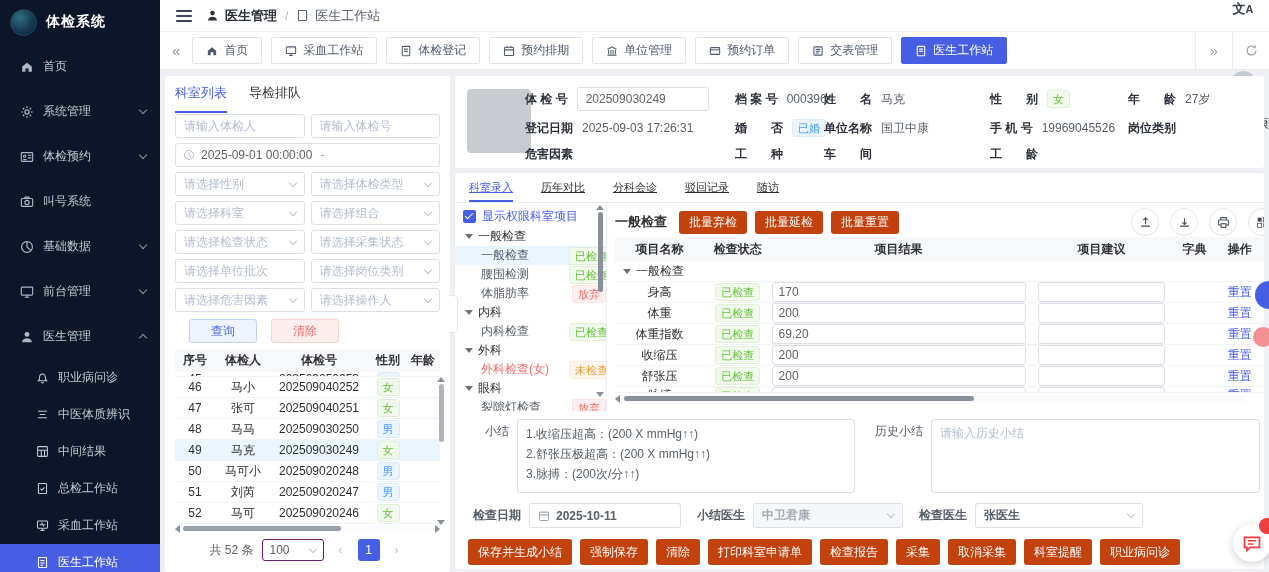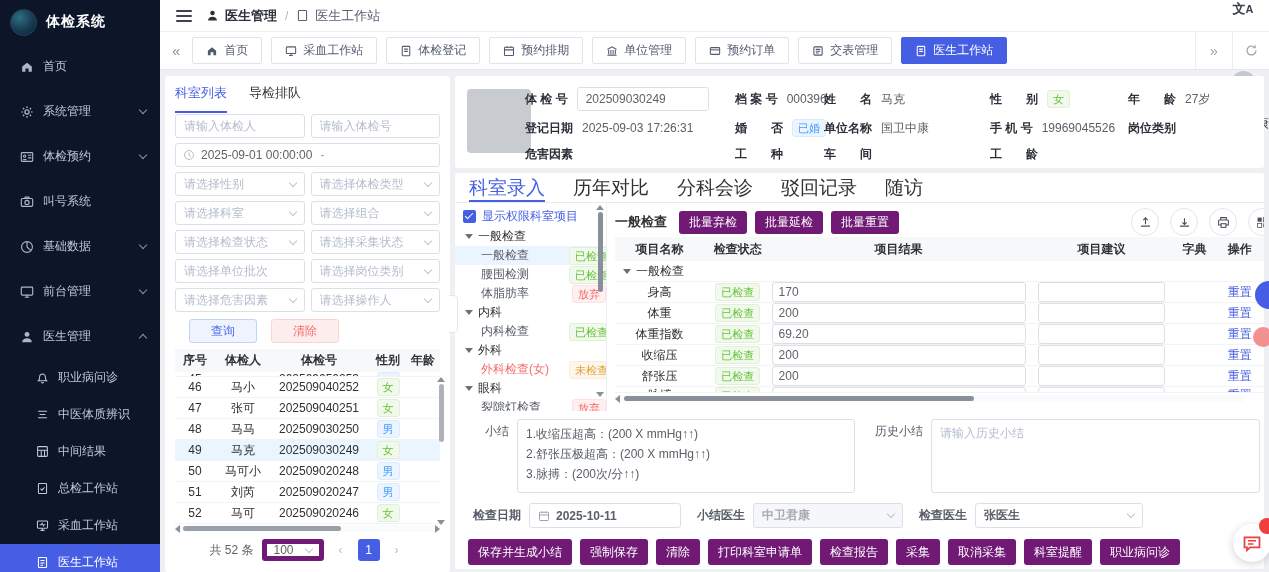--- a/index.html
+++ b/index.html
@@ -95,60 +95,60 @@
   .tri { width:0; height:0; display:inline-block; }
   .tri-up    { border-left:4px solid transparent; border-right:4px solid transparent; border-bottom:5px solid #8a9099; }
   .tri-down  { border-left:4px solid transparent; border-right:4px solid transparent; border-top:5px solid #8a9099; }
   .tri-left  { border-top:4px solid transparent; border-bottom:4px solid transparent; border-right:5px solid #8a9099; }
   .tri-right { border-top:4px solid transparent; border-bottom:4px solid transparent; border-left:5px solid #8a9099; }
   .vsb { position:absolute; right:-6px; top:0; width:10px; display:flex; flex-direction:column; align-items:center; }
   .vthumb { width:5px; background:#aeb3ba; border-radius:3px; }
 
   .pagi { display:flex; align-items:center; justify-content:center; gap:8px; margin-top:7px; color:#606266; }
   .psize { display:flex; align-items:center; justify-content:space-between; width:62px; height:22px;
-    border:5px solid #701a75; border-radius:3px; padding:0 7px; color:#606266; cursor:pointer; }
+    border:1px solid #701a75; border-radius:3px; padding:0 7px; color:#606266; cursor:pointer; }
   .pnav { color:#b8bcc2; width:18px; text-align:center; cursor:pointer; }
   .pcur { width:22px; height:22px; background:#465ee4; color:#fff; border-radius:3px; display:flex;
     align-items:center; justify-content:center; cursor:pointer; }
   .stats { display:flex; gap:11px; margin-top:10px; color:#5a6068; white-space:nowrap; }
 
   
   .pcard { position:absolute; left:455px; top:76px; width:809px; height:92px; background:#fff; border-radius:3px; }
   .pavatar { position:absolute; left:12px; top:13px; width:64px; height:64px; background:#c8ccd1; border-radius:4px; }
   .pf { position:absolute; display:flex; align-items:center; height:24px; white-space:nowrap; }
   .pf .lb { font-weight:bold; color:#2b2f38; margin-right:9px; }
   .pf .vl { color:#5a6068; }
   .pf .inp { width:132px; }
 
   
   .mcard { position:absolute; left:455px; top:173px; width:809px; height:396px; background:#fff;
     border-radius:3px; overflow:hidden; }
   .wtabs { display:flex; gap:28px; align-items:center; height:30px; padding-left:14px; border-bottom:1px solid #e8eaec; }
-  .wtab { font-size:19px; color:#303133; cursor:pointer; height:100%; display:flex; align-items:center; position:relative; }
+  .wtab { font-size:11px; color:#303133; cursor:pointer; height:100%; display:flex; align-items:center; position:relative;text-decoration:underline; }
   .wtab.active { color:#465ee4; }
   .wtab.active:after { content:""; position:absolute; left:0; right:0; bottom:0; height:2px; background:#465ee4; }
   .mid { display:flex; height:208px; }
 
   .tree { width:152px; border-right:1px solid #ebeef5; padding-top:3px; position:relative; overflow:hidden; }
   .trow { display:flex; align-items:center; height:19px; padding-left:26px; color:#565c66; cursor:pointer; }
   .trow.group { padding-left:10px; color:#303133; }
   .trow.root { height:21px; padding-left:8px; color:#465ee4; }
   .trow.selected { background:#eaf5ff; }
   .trow .red { color:#f56c6c; }
   .caret { width:0; height:0; border-left:4px solid transparent; border-right:4px solid transparent;
     border-top:5px solid #6a7078; margin-right:5px; flex:none; }
   .cbx { width:13px; height:13px; background:#465ee4; border-radius:2px; margin-right:6px; position:relative; flex:none; cursor:pointer; }
   .cbx:after { content:""; position:absolute; left:4px; top:1px; width:3px; height:7px;
     border-right:1.5px solid #fff; border-bottom:1.5px solid #fff; transform:rotate(45deg); }
   .tree-badge { margin-left:auto; max-width:37px; overflow:hidden; flex:none; }
 
   .items { flex:1; padding:4px 0 0 8px; position:relative; overflow:hidden; }
   .ititle { display:flex; align-items:center; height:30px; gap:8px; }
   .ititle .tname { font-size:13px; font-weight:bold; margin-right:4px; }
-  .pbtn { background:#701a75; color:#fff; border:none; border-radius:3px; height:23px; padding:0 10px;
+  .pbtn { background:#c2410c; color:#fff; border:none; border-radius:3px; height:23px; padding:0 10px;
     font-size:12px; font-family:inherit; cursor:pointer; white-space:nowrap; }
   .circ { width:28px; height:28px; border-radius:50%; border:1px solid #e2e5ea; background:#fff;
     display:flex; align-items:center; justify-content:center; color:#4a4f58; cursor:pointer; flex:none; }
   .circs { margin-left:auto; display:flex; gap:11px; margin-right:-12px; }
 
   .irow { display:flex; align-items:center; height:21px; border-bottom:1px solid #f2f3f5; }
   .irow.hdr { background:#f7f8fa; height:24px; font-weight:bold; border-bottom:none; }
   .irow.clip { height:6px; overflow:hidden; align-items:flex-start; }
   .ic-name { width:92px; text-align:center; white-space:nowrap; }
   .ic-status { width:70px; text-align:center; }

